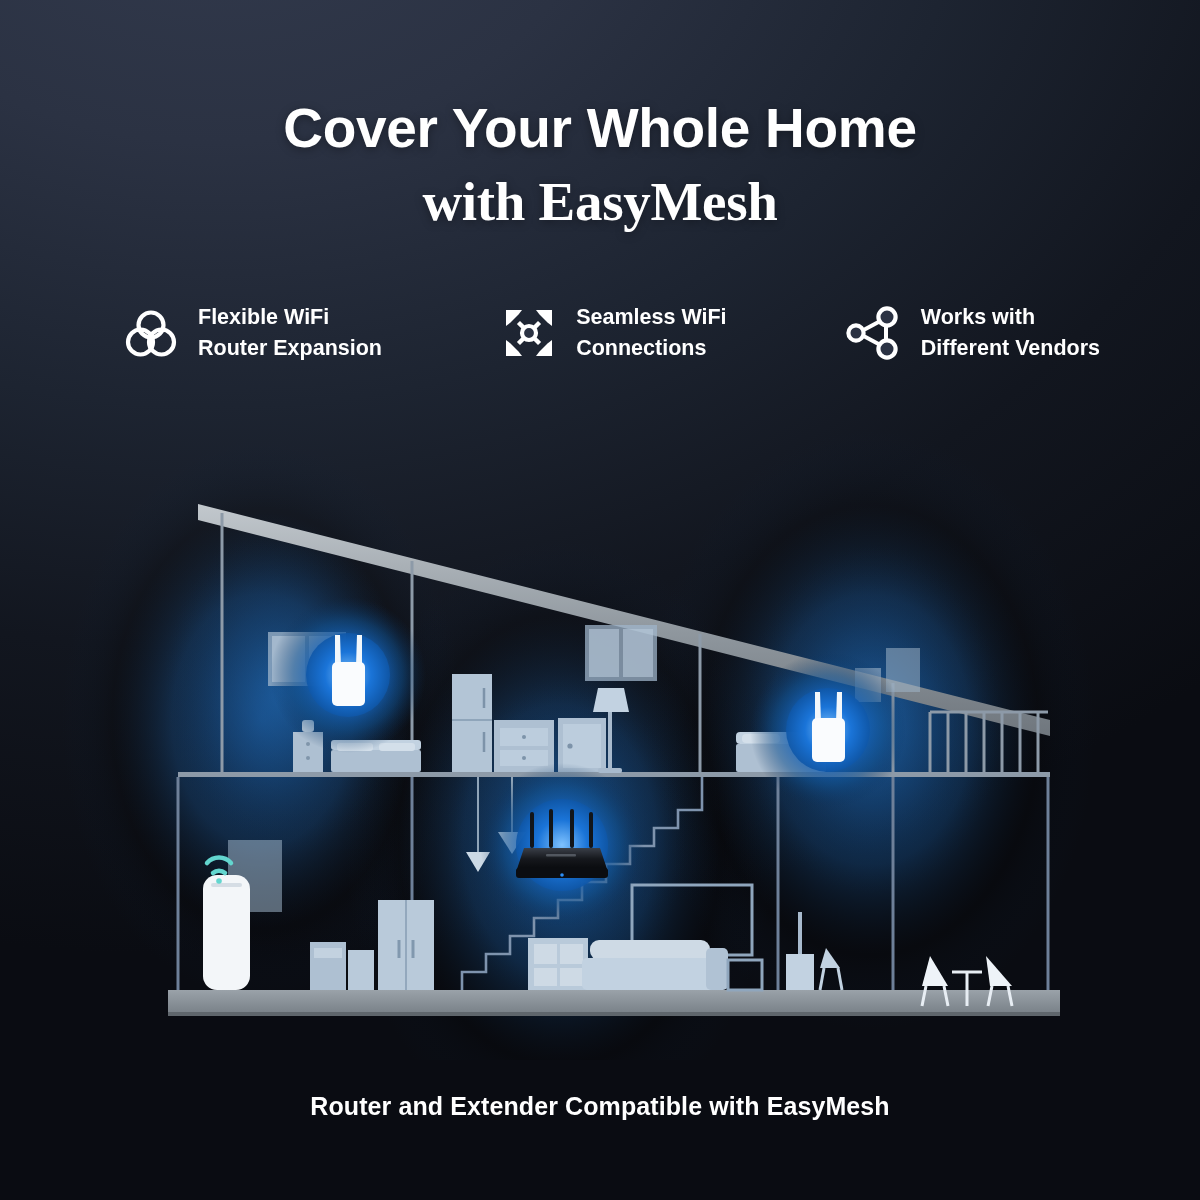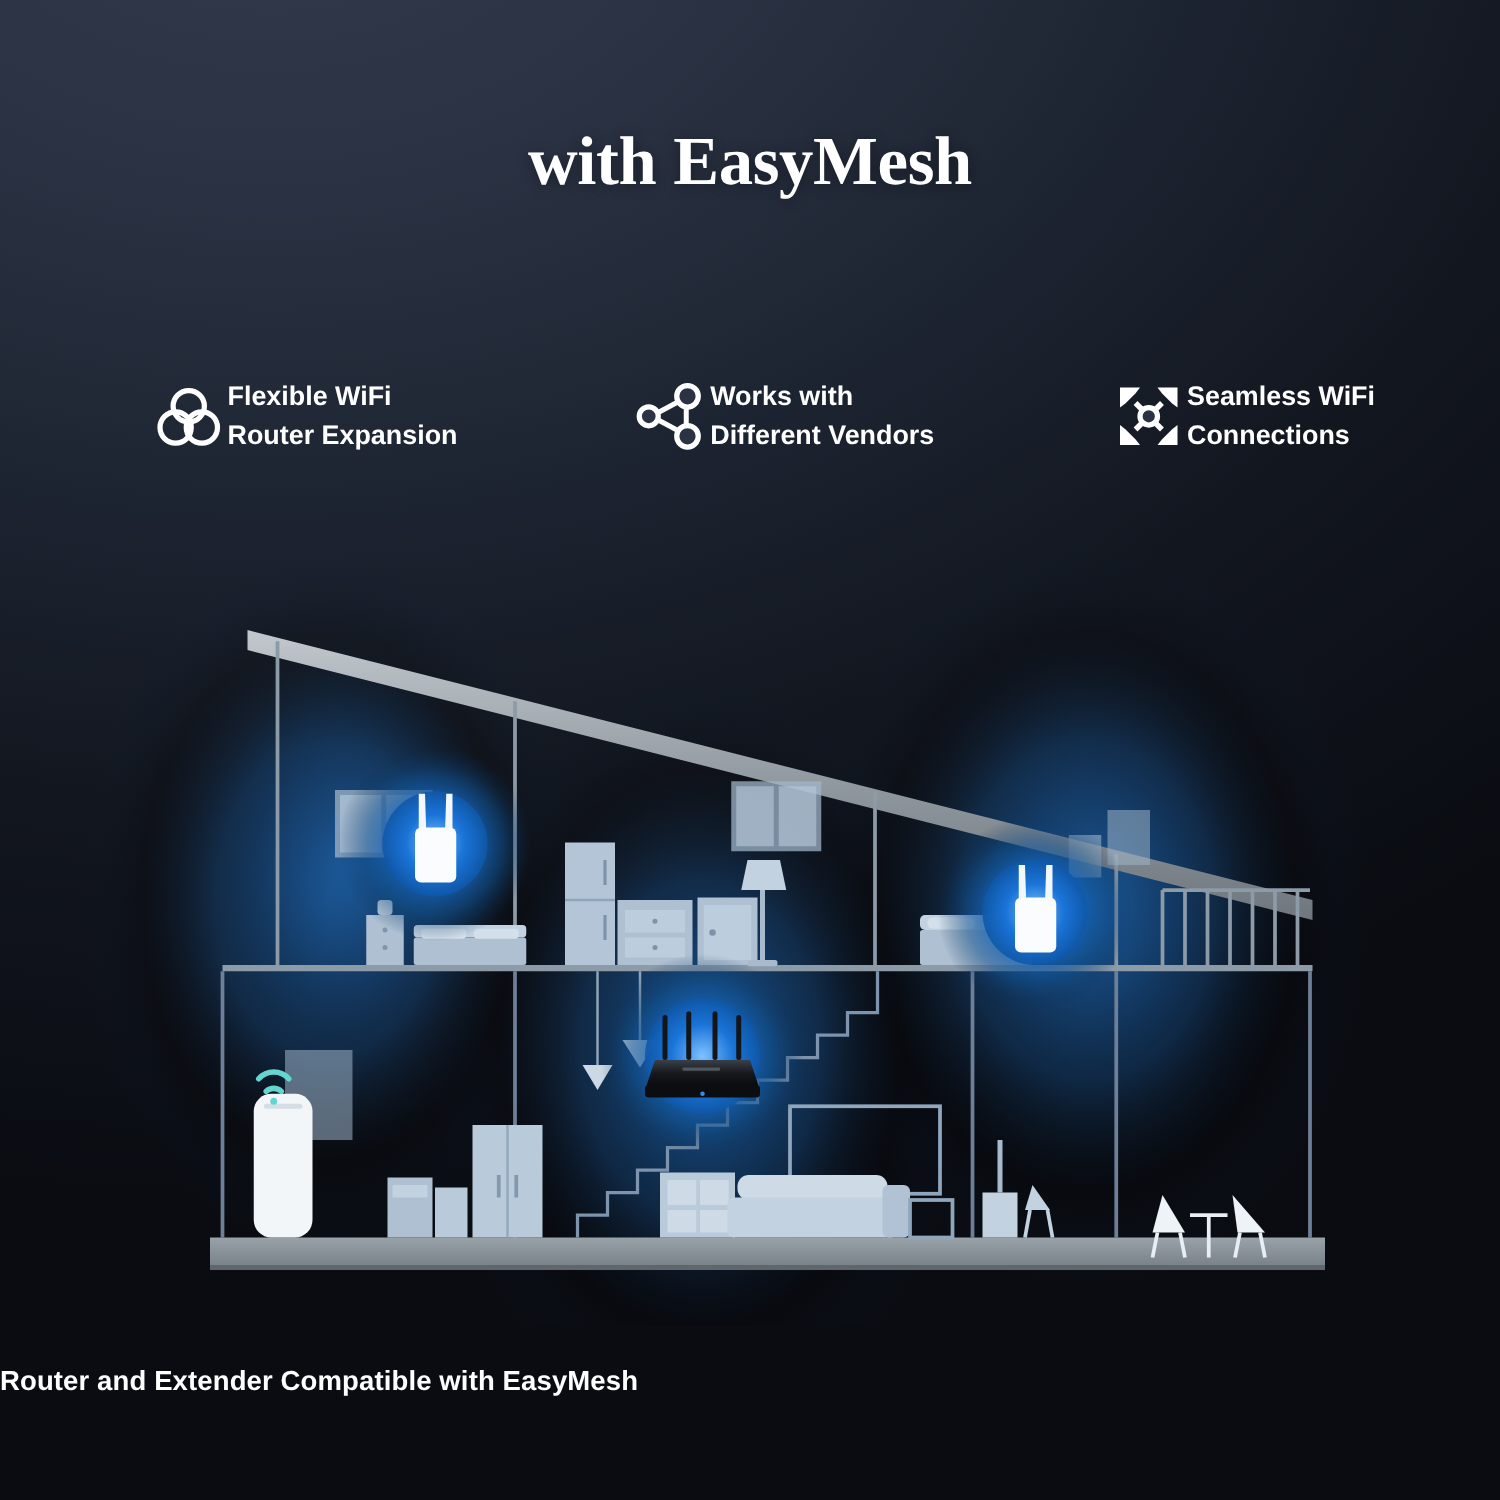--- a/index.html
+++ b/index.html
@@ -22,44 +22,45 @@
     letter-spacing:-0.3px;
     text-shadow:0 2px 10px rgba(0,0,0,.35);
   }
   #title .l2{display:block;font-family:Liberation Serif, serif;}
 
   
   #features{
     position:absolute;top:288px;left:120px;width:980px;height:90px;
     display:flex;justify-content:space-between;align-items:center;
   }
-  .feature{display:flex;align-items:center;}
+  .feature{display:flex;align-items:center;gap:16px;}
   .feature .ficon{width:62px;height:62px;flex:0 0 62px;display:block;}
   .feature .ftext{
     color:#ffffff;font-size:21.5px;font-weight:bold;line-height:1.42;
     white-space:nowrap;
   }
   .feature .ftext span{display:block;}
 
   
   #scene{position:absolute;left:0;top:420px;width:1200px;height:640px;}
   #scene svg{display:block;width:1200px;height:640px;}
 
   
   #caption{
-    position:absolute;left:0;right:0;top:1092px;
-    color:#ffffff;font-size:22px;font-weight:bold;letter-spacing:.1px;
+    position:absolute;left:0;right:0;top:1092px;text-align:center;
+    color:#ffffff;font-size:25px;font-weight:bold;letter-spacing:.1px;
   }
 </style>
 </head>
 <body>
 
 <div id="stage">
 
   <h1 id="title">
+    <span class="l1">Cover Your Whole Home</span>
     <span class="l2">with EasyMesh</span>
   </h1>
 
   <div id="features">
 
     <div class="feature">
       <svg class="ficon" viewBox="0 0 62 62">
         <g fill="none" stroke="#ffffff" stroke-width="4.2">
           <circle cx="31" cy="23" r="12.5"></circle>
           <circle cx="20.5" cy="40" r="12.5"></circle>
@@ -67,54 +68,54 @@
         </g>
       </svg>
       <div class="ftext">
         <span>Flexible WiFi</span>
         <span>Router Expansion</span>
       </div>
     </div>
 
     <div class="feature">
       <svg class="ficon" viewBox="0 0 62 62">
-        <g stroke="#ffffff" stroke-width="4" fill="none">
-          <line x1="15" y1="31" x2="43" y2="16"></line>
-          <line x1="15" y1="31" x2="43" y2="46"></line>
-          <line x1="43" y1="16" x2="43" y2="46"></line>
-        </g>
-        <g fill="#2b3243" stroke="#ffffff" stroke-width="4.2">
-          <circle cx="13" cy="31" r="7.6"></circle>
-          <circle cx="44" cy="15" r="8.6"></circle>
-          <circle cx="44" cy="47" r="8.6"></circle>
-        </g>
-      </svg>
-      <div class="ftext">
-        <span>Works with</span>
-        <span>Different Vendors</span>
-      </div>
-    </div>
-
-    <div class="feature">
-      <svg class="ficon" viewBox="0 0 62 62">
         <g stroke="#ffffff" stroke-width="4.4" fill="none" stroke-linecap="square">
           <line x1="22" y1="22" x2="40" y2="40"></line>
           <line x1="40" y1="22" x2="22" y2="40"></line>
         </g>
         <g fill="#ffffff">
           <polygon points="8,8 24,8 20.5,12.5 12.5,20.5 8,24"></polygon>
           <polygon points="54,8 38,8 41.5,12.5 49.5,20.5 54,24"></polygon>
           <polygon points="8,54 24,54 20.5,49.5 12.5,41.5 8,38"></polygon>
           <polygon points="54,54 38,54 41.5,49.5 49.5,41.5 54,38"></polygon>
         </g>
         <circle cx="31" cy="31" r="7" fill="#2b3243" stroke="#ffffff" stroke-width="4.2"></circle>
       </svg>
       <div class="ftext">
         <span>Seamless WiFi</span>
         <span>Connections</span>
+      </div>
+    </div>
+
+    <div class="feature">
+      <svg class="ficon" viewBox="0 0 62 62">
+        <g stroke="#ffffff" stroke-width="4" fill="none">
+          <line x1="15" y1="31" x2="43" y2="16"></line>
+          <line x1="15" y1="31" x2="43" y2="46"></line>
+          <line x1="43" y1="16" x2="43" y2="46"></line>
+        </g>
+        <g fill="#2b3243" stroke="#ffffff" stroke-width="4.2">
+          <circle cx="13" cy="31" r="7.6"></circle>
+          <circle cx="44" cy="15" r="8.6"></circle>
+          <circle cx="44" cy="47" r="8.6"></circle>
+        </g>
+      </svg>
+      <div class="ftext">
+        <span>Works with</span>
+        <span>Different Vendors</span>
       </div>
     </div>
   </div>
 
   <div id="scene">
     <svg viewBox="0 0 1200 640" xmlns="http://www.w3.org/2000/svg">
       <defs>
         <radialGradient id="halo">
           <stop offset="0%" stop-color="#1f6fc4" stop-opacity=".55"></stop>
           <stop offset="45%" stop-color="#17528f" stop-opacity=".38"></stop>

